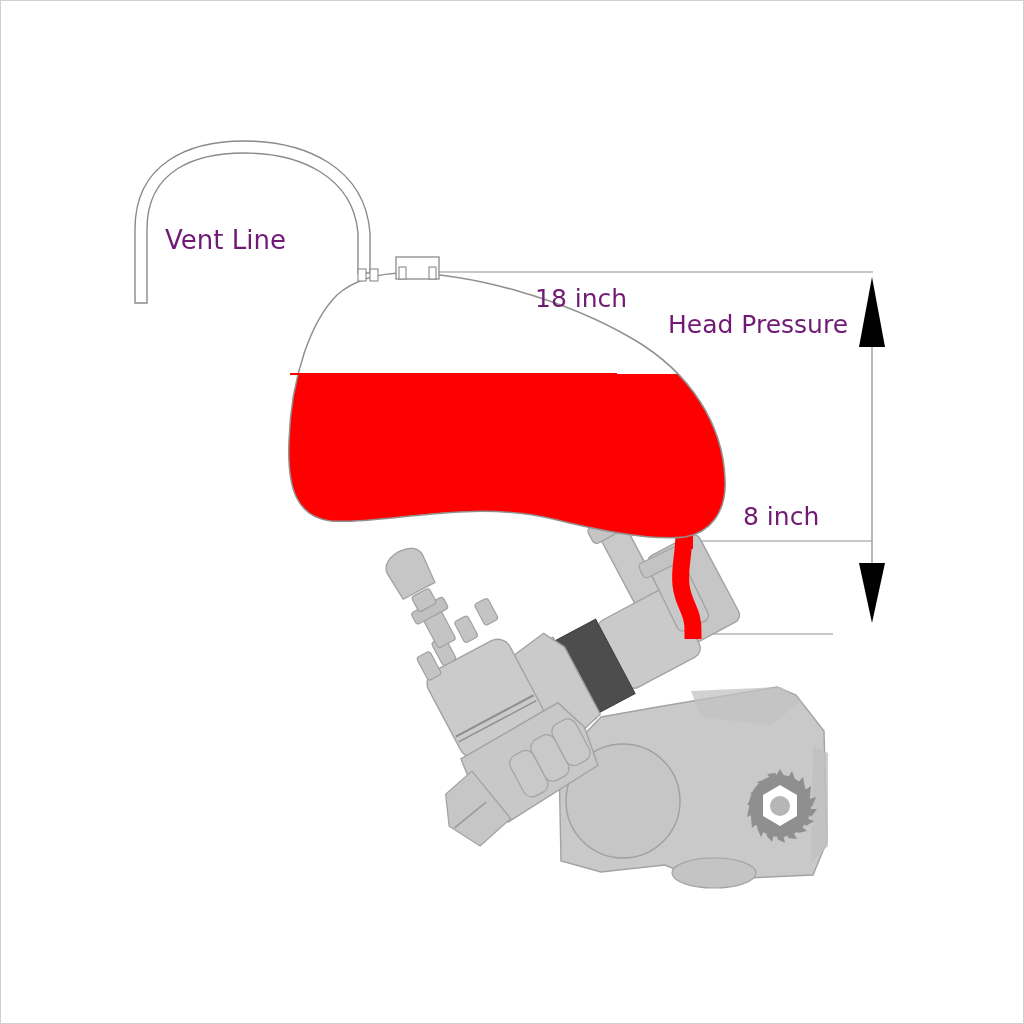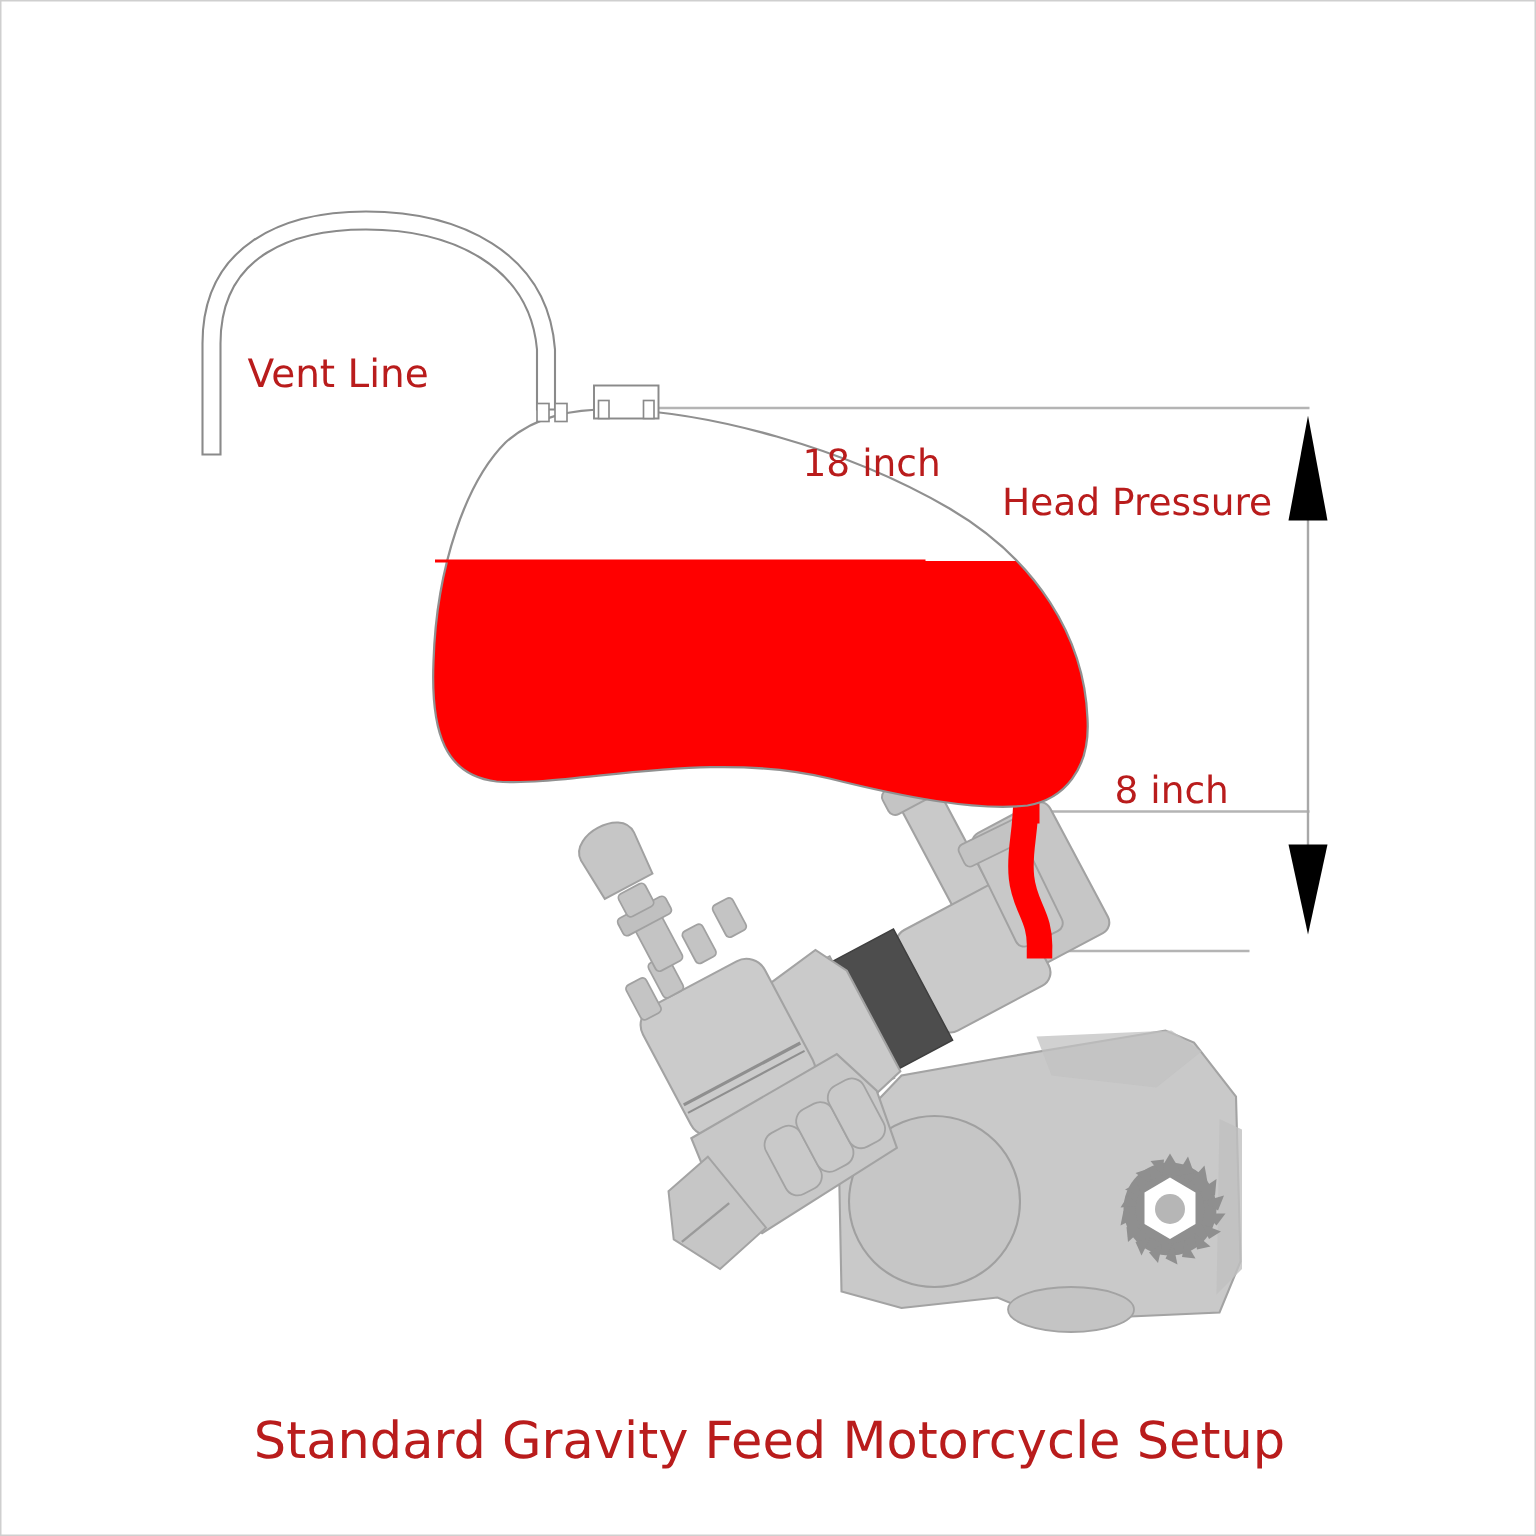--- a/index.html
+++ b/index.html
@@ -21,24 +21,23 @@
   #diagram-svg {
     position: absolute;
     left: 0;
     top: 0;
     width: 1024px;
     height: 1024px;
     display: block;
   }
   .lbl {
     position: absolute;
-    color: #b91c1c;
+    color: #701a75;
     white-space: nowrap;
     font-family: "DejaVu Sans", "Liberation Sans", sans-serif;
-    margin-top: 10px;
   }
   #label-vent-line {
     left: 164px;
     top: 224px;
     font-size: 26px;
   }
   #label-18-inch {
     left: 534px;
     top: 283px;
     font-size: 25px;
@@ -266,15 +265,14 @@
   </svg>
 
   <div class="lbl" id="label-vent-line">Vent Line</div>
 
   <div class="lbl" id="label-18-inch">18 inch</div>
 
   <div class="lbl" id="label-head-pressure">Head Pressure</div>
 
   <div class="lbl" id="label-4-inch">8 inch</div>
 
-  <div class="lbl" id="title-caption">Standard Gravity Feed Motorcycle Setup</div>
 
 </div>
 
 </body></html>

